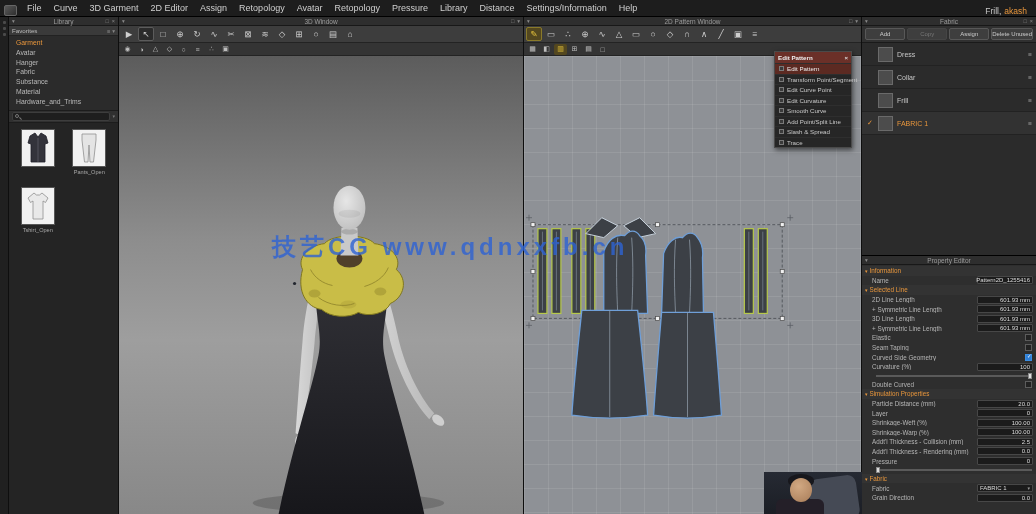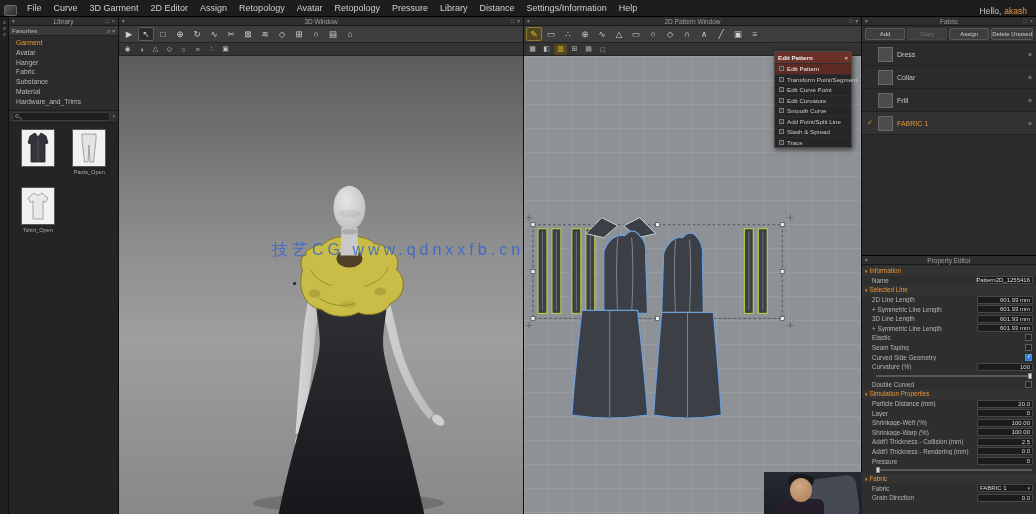--- a/index.html
+++ b/index.html
@@ -67,21 +67,21 @@
   .v2d .toolbar.main .tool-btn:nth-child(1){background:#53471f;border-color:#8a7a2a;color:#e7c43c}
   .v2d .toolbar.sub .tool-btn:nth-child(3){background:#53471f;color:#e7c43c}
   .viewport3d{flex:1;position:relative;overflow:hidden;
               background:linear-gradient(#5c5c5c,#8d8d8d 40%,#9e9e9e 62%,#888)}
   .viewport2d{flex:1;position:relative;overflow:hidden;background:#8e9196;
      background-image:repeating-linear-gradient(rgba(255,255,255,.09) 0 1px,transparent 1px 24px),
                       repeating-linear-gradient(90deg,rgba(255,255,255,.09) 0 1px,transparent 1px 24px)}
   .fillsvg{position:absolute;inset:0;width:100%;height:100%}
 
   
-  .watermark{position:absolute;left:272px;top:240px;z-index:15;font-size:16px;font-weight:normal;
+  .watermark{position:absolute;left:272px;top:231px;z-index:15;font-size:24px;font-weight:bold;
              color:#2e63d4;opacity:.8;letter-spacing:4px;white-space:nowrap;pointer-events:none}
 
   
   .ctx{position:absolute;left:774px;top:51px;width:78px;background:#262626;border:1px solid #4a4a4a;
        z-index:30;box-shadow:1px 2px 5px rgba(0,0,0,.55);font-size:6.2px}
   .ctx-header{height:11px;background:#6b3028;display:flex;align-items:center;padding:0 3px;
               color:#efefef;font-weight:bold}
   .ctx-close{margin-left:auto;color:#ddd;font-size:6px}
   .ctx-item{height:10.5px;display:flex;align-items:center;gap:3px;padding:0 4px;color:#c9c9c9;
             border-top:1px solid #2e2e2e;white-space:nowrap}
@@ -151,21 +151,21 @@
         <div class="menu-item">Retopology</div>
         <div class="menu-item">Avatar</div>
         <div class="menu-item">Retopology</div>
         <div class="menu-item">Pressure</div>
         <div class="menu-item">Library</div>
         <div class="menu-item">Distance</div>
         <div class="menu-item">Settings/Information</div>
         <div class="menu-item">Help</div>
       </div>
     <div class="menubar-right">
-      <span>Hello,</span>
+      <span>Frill,</span>
       <span class="username">akash</span>
     </div>
   </div>
 
   <div class="edge-strip">
     <div class="edge-dot"></div>
     <div class="edge-dot"></div>
     <div class="edge-dot"></div>
   </div>
 

